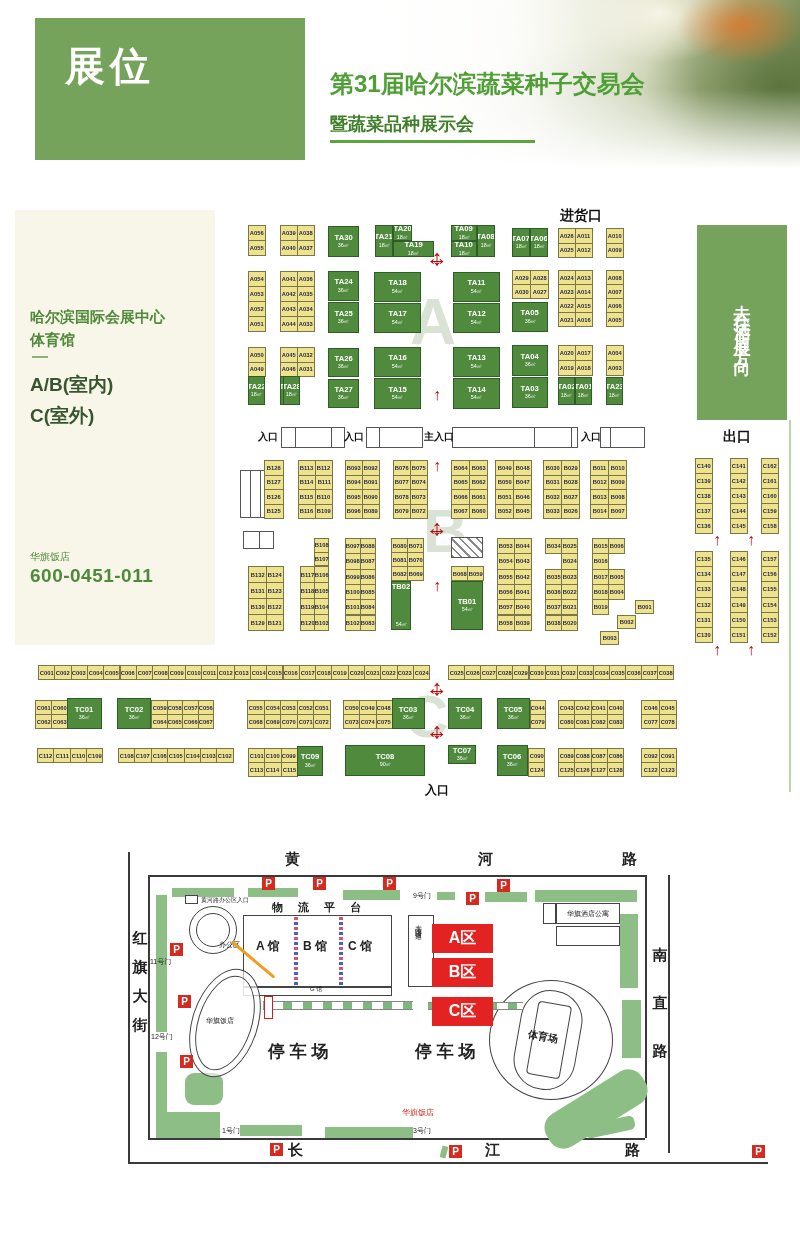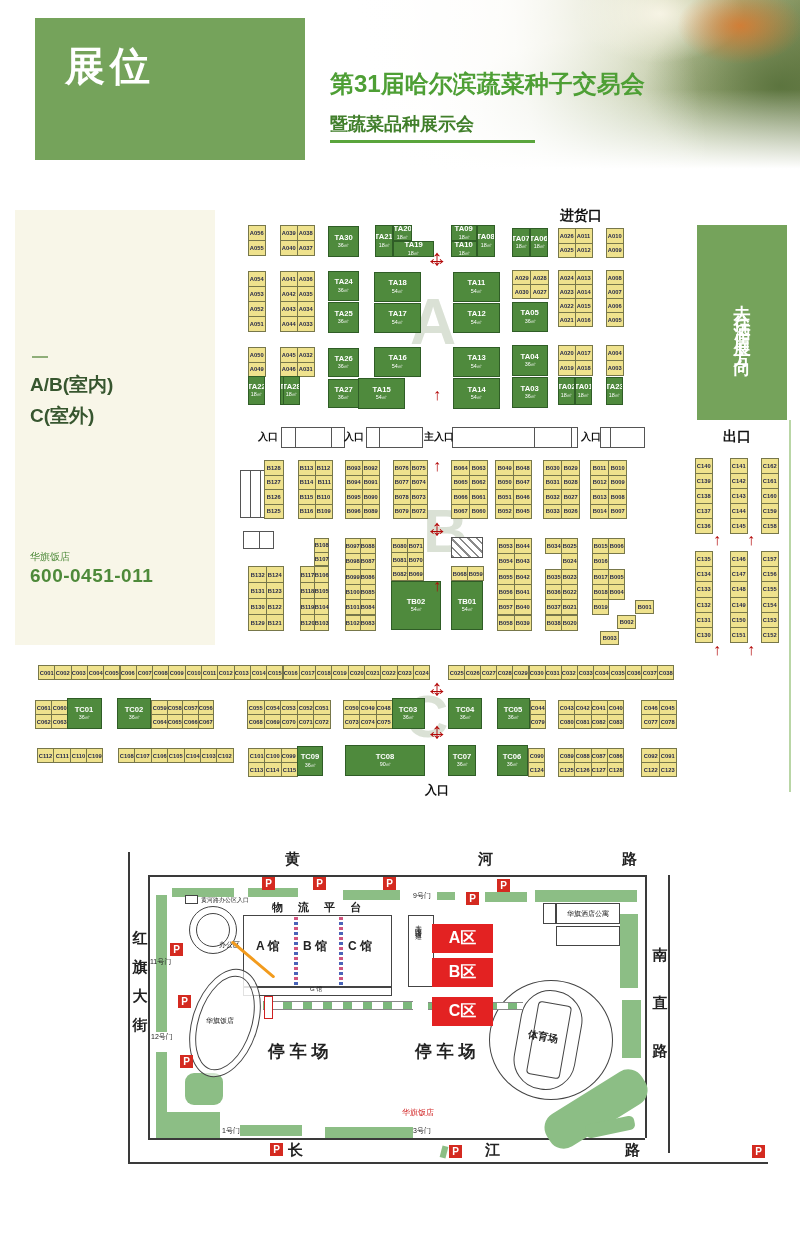--- a/index.html
+++ b/index.html
@@ -84,20 +84,22 @@
   <div class="photo"></div>
   <div class="badge">
     <div>展位</div>
   </div>
   <div class="h-title">第31届哈尔滨蔬菜种子交易会</div>
   <div class="h-sub">暨蔬菜品种展示会</div>
   <div class="h-underline"></div>
 </header>
 
 <aside class="sidebar">
+  <div class="venue">哈尔滨国际会展中心
+体育馆</div>
   <div class="sb-div"></div>
   <div class="hall1">A/B(室内)</div>
   <div class="hall2">C(室外)</div>
   <div class="contact">华旗饭店</div>
   <div class="phone">600-0451-011</div>
 </aside>
 
 <div class="abs" style="left:0;top:0;width:800px;height:810px">
     <div class="plabel" style="position: absolute; left: 560px; top: 207px; font-size: 14px;">进货口</div>
     <div class="wm" style="position: absolute; left: 410px; top: 290px; font-size: 64px;">A</div>
@@ -348,21 +350,21 @@
       <span class="a">36㎡</span>
     </div>
     <div class="gb" style="position: absolute; left: 328px; top: 379px; width: 31px; height: 29px;">
       <span class="n">TA27</span>
       <span class="a">36㎡</span>
     </div>
     <div class="gb" style="position: absolute; left: 374px; top: 347px; width: 47px; height: 30px;">
       <span class="n">TA16</span>
       <span class="a">54㎡</span>
     </div>
-    <div class="gb" style="position: absolute; left: 358px; top: 378px; width: 47px; height: 31px;">
+    <div class="gb" style="position: absolute; left: 374px; top: 378px; width: 47px; height: 31px;">
       <span class="n">TA15</span>
       <span class="a">54㎡</span>
     </div>
     <div class="gb" style="position: absolute; left: 453px; top: 347px; width: 47px; height: 30px;">
       <span class="n">TA13</span>
       <span class="a">54㎡</span>
     </div>
     <div class="gb" style="position: absolute; left: 453px; top: 378px; width: 47px; height: 31px;">
       <span class="n">TA14</span>
       <span class="a">54㎡</span>
@@ -752,21 +754,21 @@
       <div class="cell" style="position: absolute; left: 16px; top: 14px; width: 17px; height: 15px;">
         <span>B070</span>
       </div>
       <div class="cell" style="position: absolute; left: 0px; top: 28px; width: 17px; height: 15px;">
         <span>B082</span>
       </div>
       <div class="cell" style="position: absolute; left: 16px; top: 28px; width: 17px; height: 15px;">
         <span>B069</span>
       </div>
     </div>
-    <div class="gb" style="position: absolute; left: 391px; top: 581px; width: 50px; height: 49px;">
+    <div class="gb" style="position: absolute; left: 391px; top: 581px; width: 20px; height: 49px; justify-content: space-between;">
       <span class="n">TB02</span>
       <span class="a">54㎡</span>
     </div>
     <div class="hatch" style="position: absolute; left: 451px; top: 537px; width: 32px; height: 21px;"></div>
     <div class="blk" style="position: absolute; left: 451px; top: 566px; width: 33px; height: 15px;">
       <div class="cell" style="position: absolute; left: 0px; top: 0px; width: 17px; height: 15px;">
         <span>B068</span>
       </div>
       <div class="cell" style="position: absolute; left: 16px; top: 0px; width: 17px; height: 15px;">
         <span>B059</span>
@@ -1355,21 +1357,21 @@
       </div>
     </div>
     <div class="gb" style="position: absolute; left: 297px; top: 746px; width: 26px; height: 30px;">
       <span class="n">TC09</span>
       <span class="a">36㎡</span>
     </div>
     <div class="gb" style="position: absolute; left: 345px; top: 745px; width: 80px; height: 31px;">
       <span class="n">TC08</span>
       <span class="a">90㎡</span>
     </div>
-    <div class="gb" style="position: absolute; left: 448px; top: 745px; width: 28px; height: 31px;">
+    <div class="gb" style="position: absolute; left: 448px; top: 745px; width: 28px; height: 19px;">
       <span class="n">TC07</span>
       <span class="a">36㎡</span>
     </div>
     <div class="gb" style="position: absolute; left: 497px; top: 745px; width: 31px; height: 31px;">
       <span class="n">TC06</span>
       <span class="a">36㎡</span>
     </div>
     <div class="blk" style="position: absolute; left: 528px; top: 748px; width: 17px; height: 29px;">
       <div class="cell" style="position: absolute; left: 0px; top: 0px; width: 17px; height: 15px;">
         <span>C090</span>

